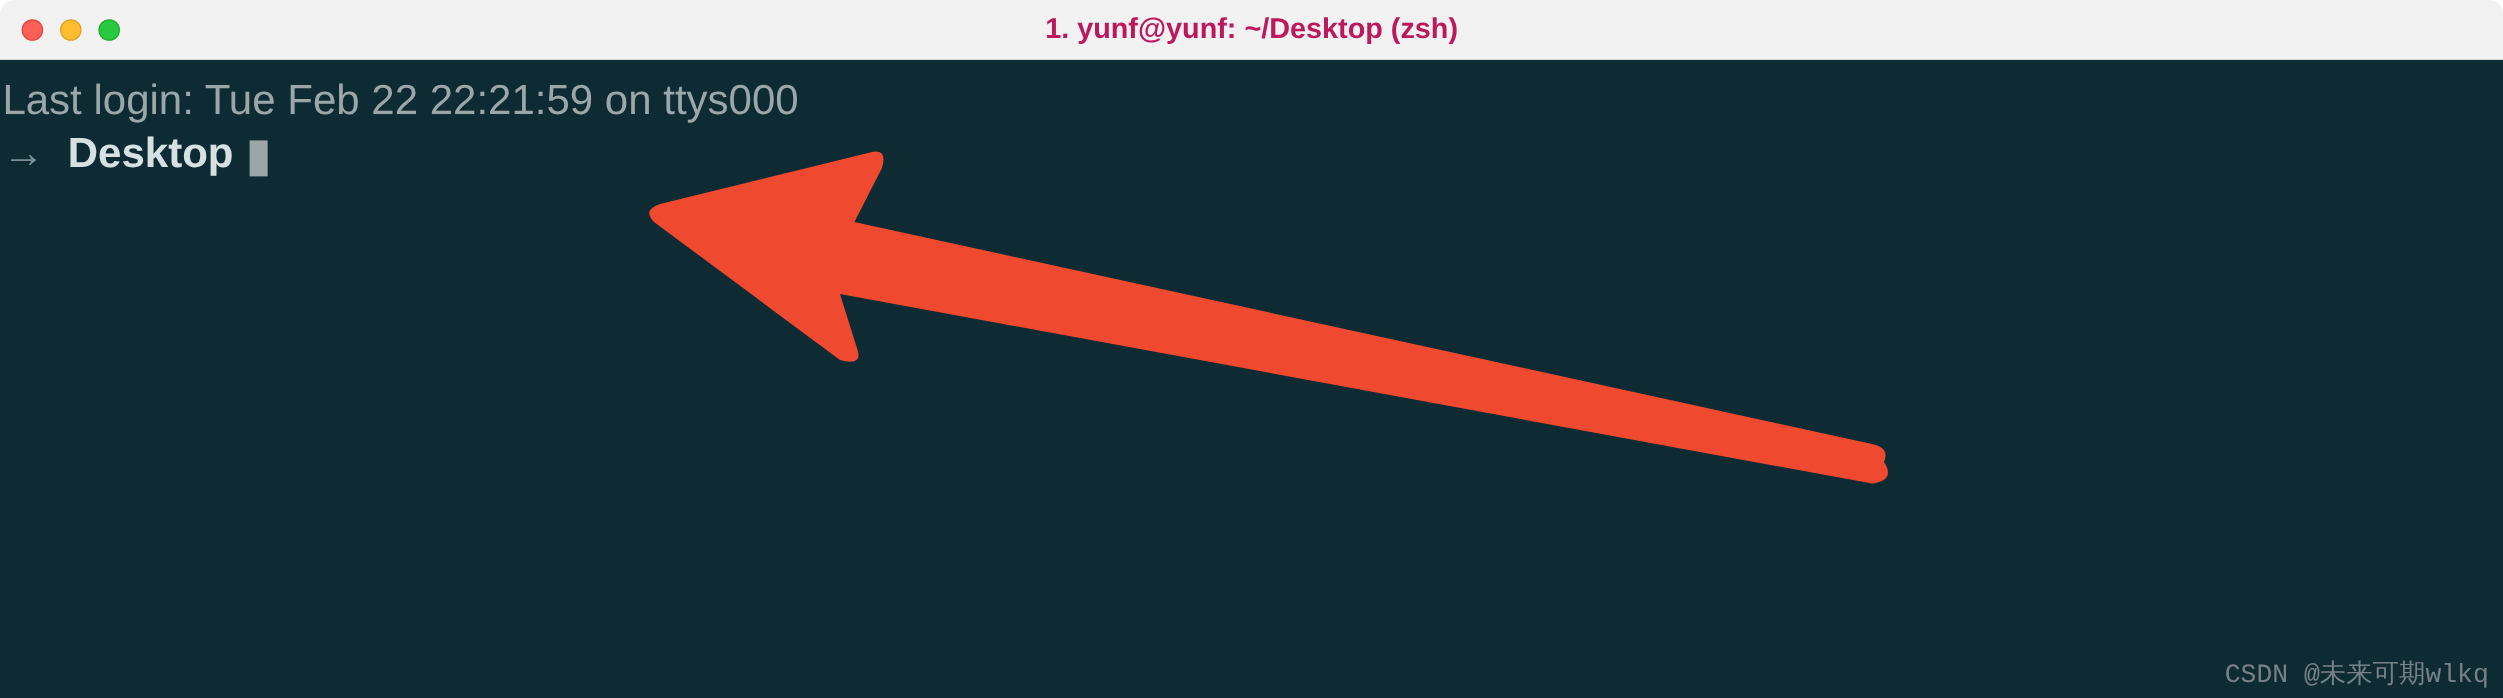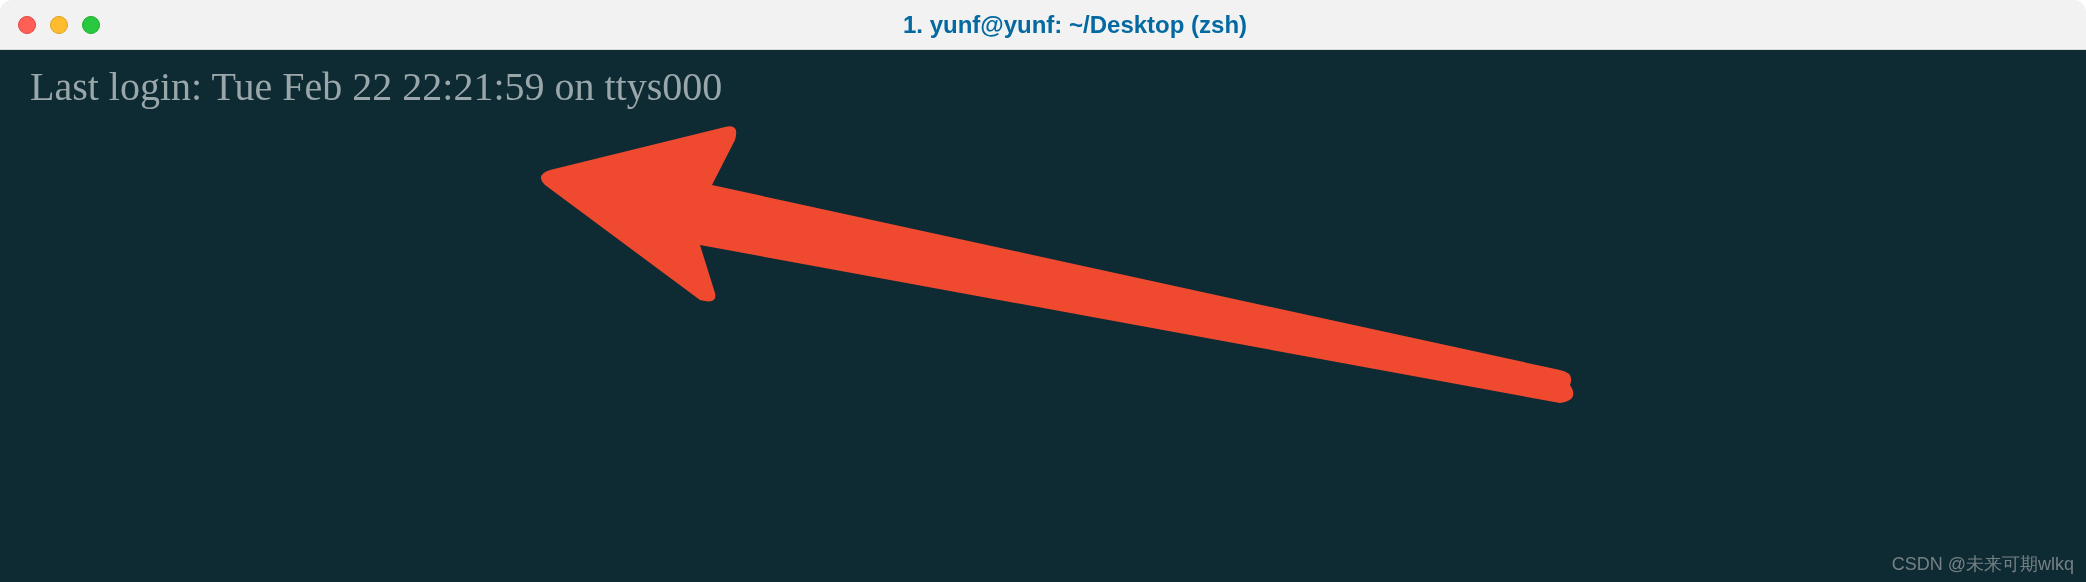--- a/index.html
+++ b/index.html
@@ -44,30 +44,29 @@
     }
     .tl-close { background: #ff5f57; border: 1px solid #e0443e; }
     .tl-min { background: #febc2e; border: 1px solid #dfa123; }
     .tl-max { background: #28c840; border: 1px solid #1dad2b; }
     .title {
       position: absolute;
       left: 50%;
       transform: translateX(-50%);
       font-size: 24px;
       font-weight: 600;
-      color: #0369a1;
-      margin-left: 32px;
+      color: #be185d;
     }
     .terminal {
       background: #0e2a33;
       width: 100%;
       height: calc(100% - 50px);
-      padding: 12px 30px;
-      font-family: Liberation Serif, serif;
-      font-size: 40px;
+      padding: 12px 2px;
+      font-family: Liberation Sans, sans-serif;
+      font-size: 35px;
       line-height: 1.25;
       color: #9aa7aa;
       position: relative;
     }
     .term-line {
       white-space: pre;
     }
     .arrow-prompt {
       color: #7d8f92;
     }
@@ -94,40 +93,41 @@
       top: 75px;
       left: 540px;
       width: 1040px;
       height: 290px;
       pointer-events: none;
     }
     .watermark {
       position: absolute;
       right: 12px;
       bottom: 6px;
-      font-size: 18px;
+      font-size: 22px;
       color: rgba(200,200,200,0.55);
-      font-family: Liberation Sans, sans-serif;
+      font-family: Liberation Mono, monospace;
       margin-top: 16px;
     }
   </style>
 </head>
 <body>
 
 <div class="window">
   <div class="titlebar">
     <div class="traffic-lights">
       <div class="traffic-light tl-close"></div>
       <div class="traffic-light tl-min"></div>
       <div class="traffic-light tl-max"></div>
     </div>
     <div class="title">1. yunf@yunf: ~/Desktop (zsh)</div>
   </div>
   <div class="terminal">
     <div class="term-line">Last login: Tue Feb 22 22:21:59 on ttys000</div>
+    <div class="term-line"><span class="arrow-prompt">→  </span><span class="bold-dir">Desktop</span> <span class="cursor"></span></div>
 
     <svg class="big-arrow" viewBox="0 0 1040 290" preserveAspectRatio="none">
       <defs></defs>
       <path d="M 1030 260 
                Q 1040 275 1020 278
                L 160 120
                L 175 168
                Q 178 180 160 175
                L 5 60
                Q -5 50 10 45

